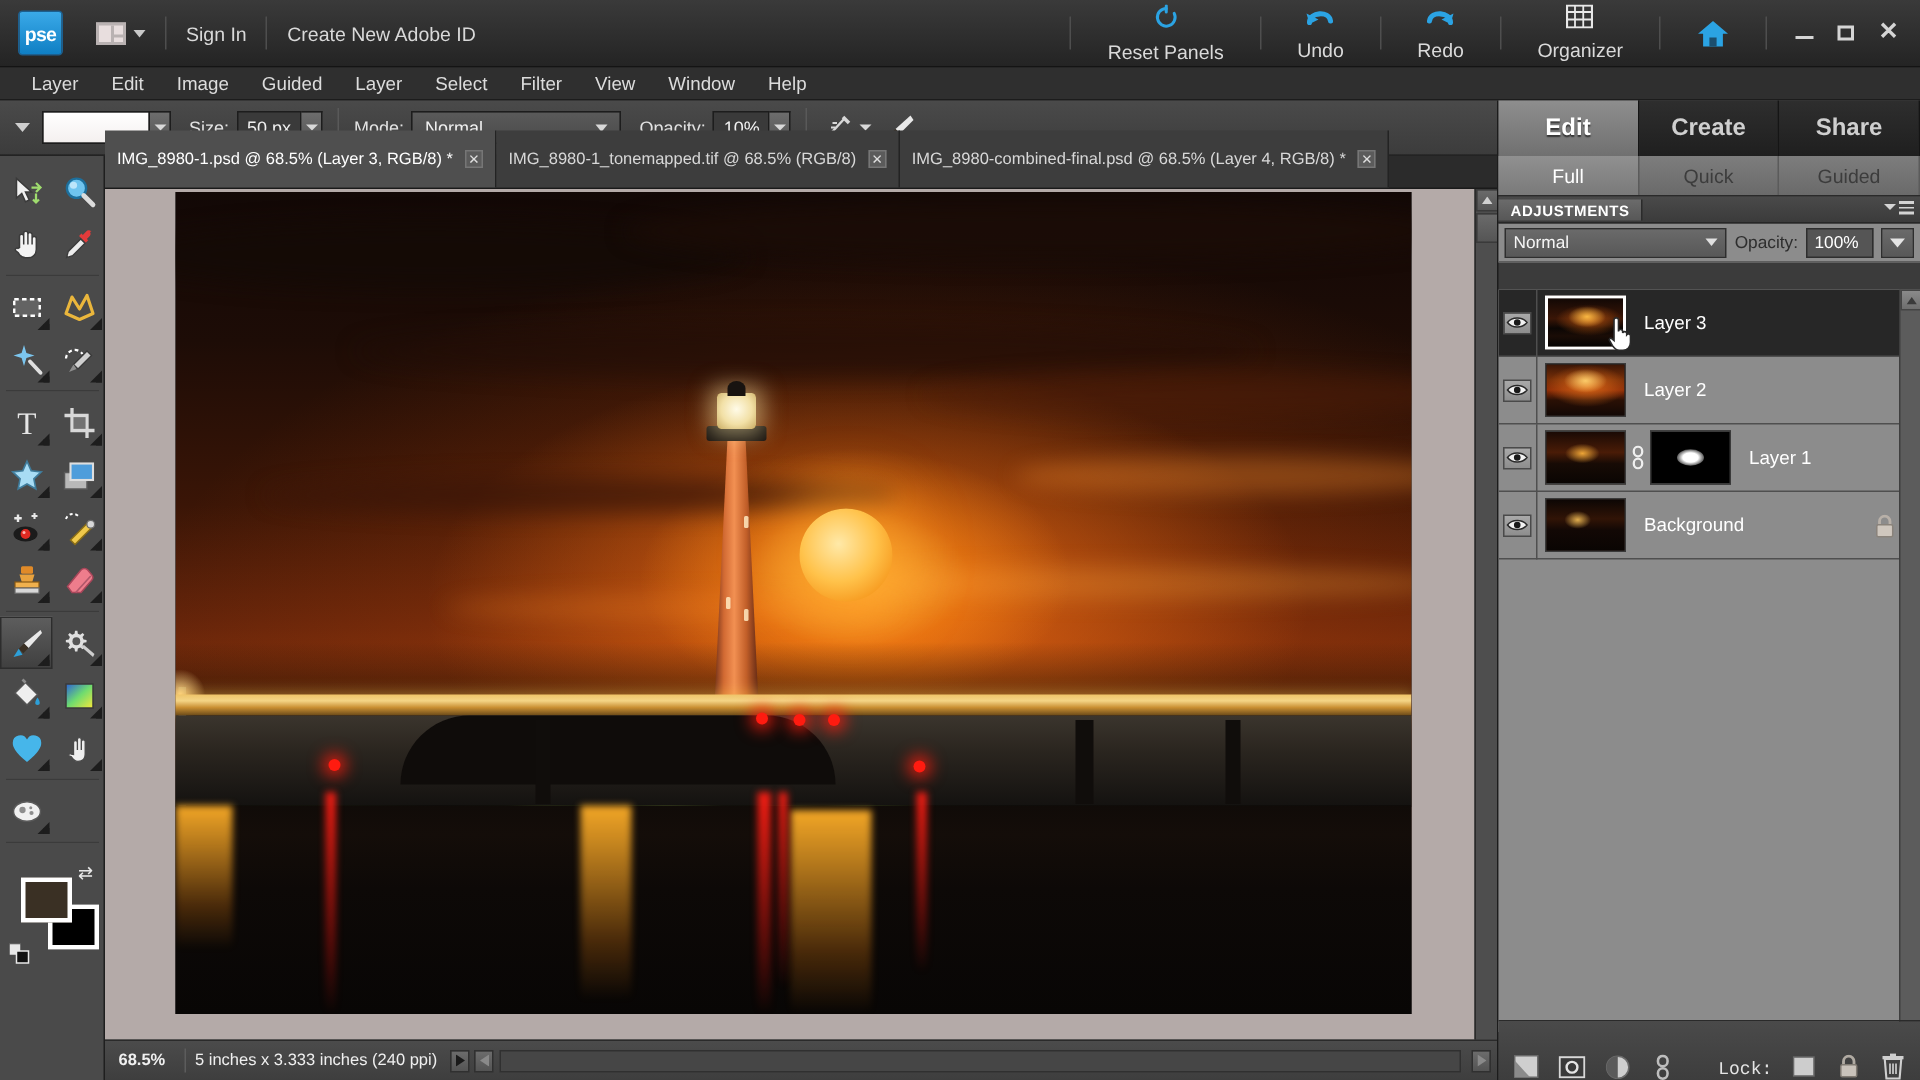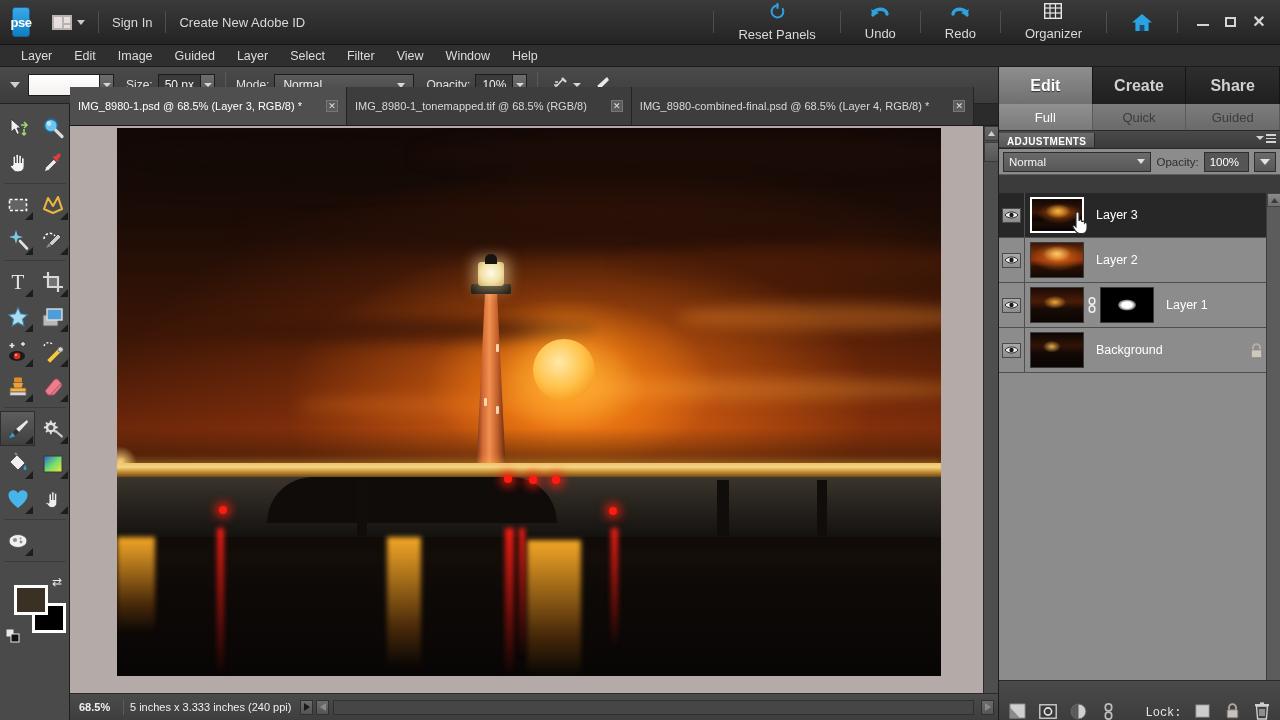--- a/index.html
+++ b/index.html
@@ -14,21 +14,21 @@
   #app { position:relative; width:1280px; height:720px; }
 
   
   .titlebar {
     position:absolute; left:0; top:0; width:1280px; height:45px;
     background:linear-gradient(#3a3a3a,#242424);
     border-bottom:1px solid #141414;
     display:flex; align-items:center;
   }
   .pse-logo {
-    width:18px; height:30px; margin-left:12px; border-radius:3px;
+    width:30px; height:30px; margin-left:12px; border-radius:3px;
     background:linear-gradient(#3aa9e8,#0f7fc4);
     display:flex; align-items:center; justify-content:center;
     font-size:13px; font-weight:bold; color:#ffffff;
     letter-spacing:-0.5px; border:1px solid #1d5f8e;
   }
   .layout-btn {
     margin-left:22px; display:flex; align-items:center; gap:5px; cursor:pointer;
   }
   .layout-icon {
     width:20px; height:15px; background:#e8dede; border:2px solid #b9b2b2;
@@ -108,21 +108,21 @@
   .cp-swap { position:absolute; right:8px; top:4px; color:#e8e8e8; font-size:12px; cursor:pointer;}
   .cp-def { position:absolute; left:6px; top:58px; width:14px; height:14px; cursor:pointer;}
 
   
   .doctabs {
     position:absolute; left:70px; top:104px; width:928px; height:22px;
     background:#2b2b2b; display:flex; align-items:flex-end;
     border-bottom:1px solid #1a1a1a;
   }
   .doctab {
-    height:38px; display:flex; align-items:center; gap:24px;
+    height:38px; display:flex; align-items:center; gap:8px;
     padding:0 8px; font-size:11px; color:#d8d8d8;
     background:#3d3d3d; border-right:1px solid #232323; cursor:pointer;
     white-space:nowrap;
   }
   .doctab.active { background:#4f4f4f; color:#ffffff; }
   .tab-x {
     width:12px;height:12px; background:#5b5b5b; border:1px solid #767676;
     color:#e0e0e0; font-size:9px; line-height:10px; text-align:center; cursor:pointer;
   }
 

